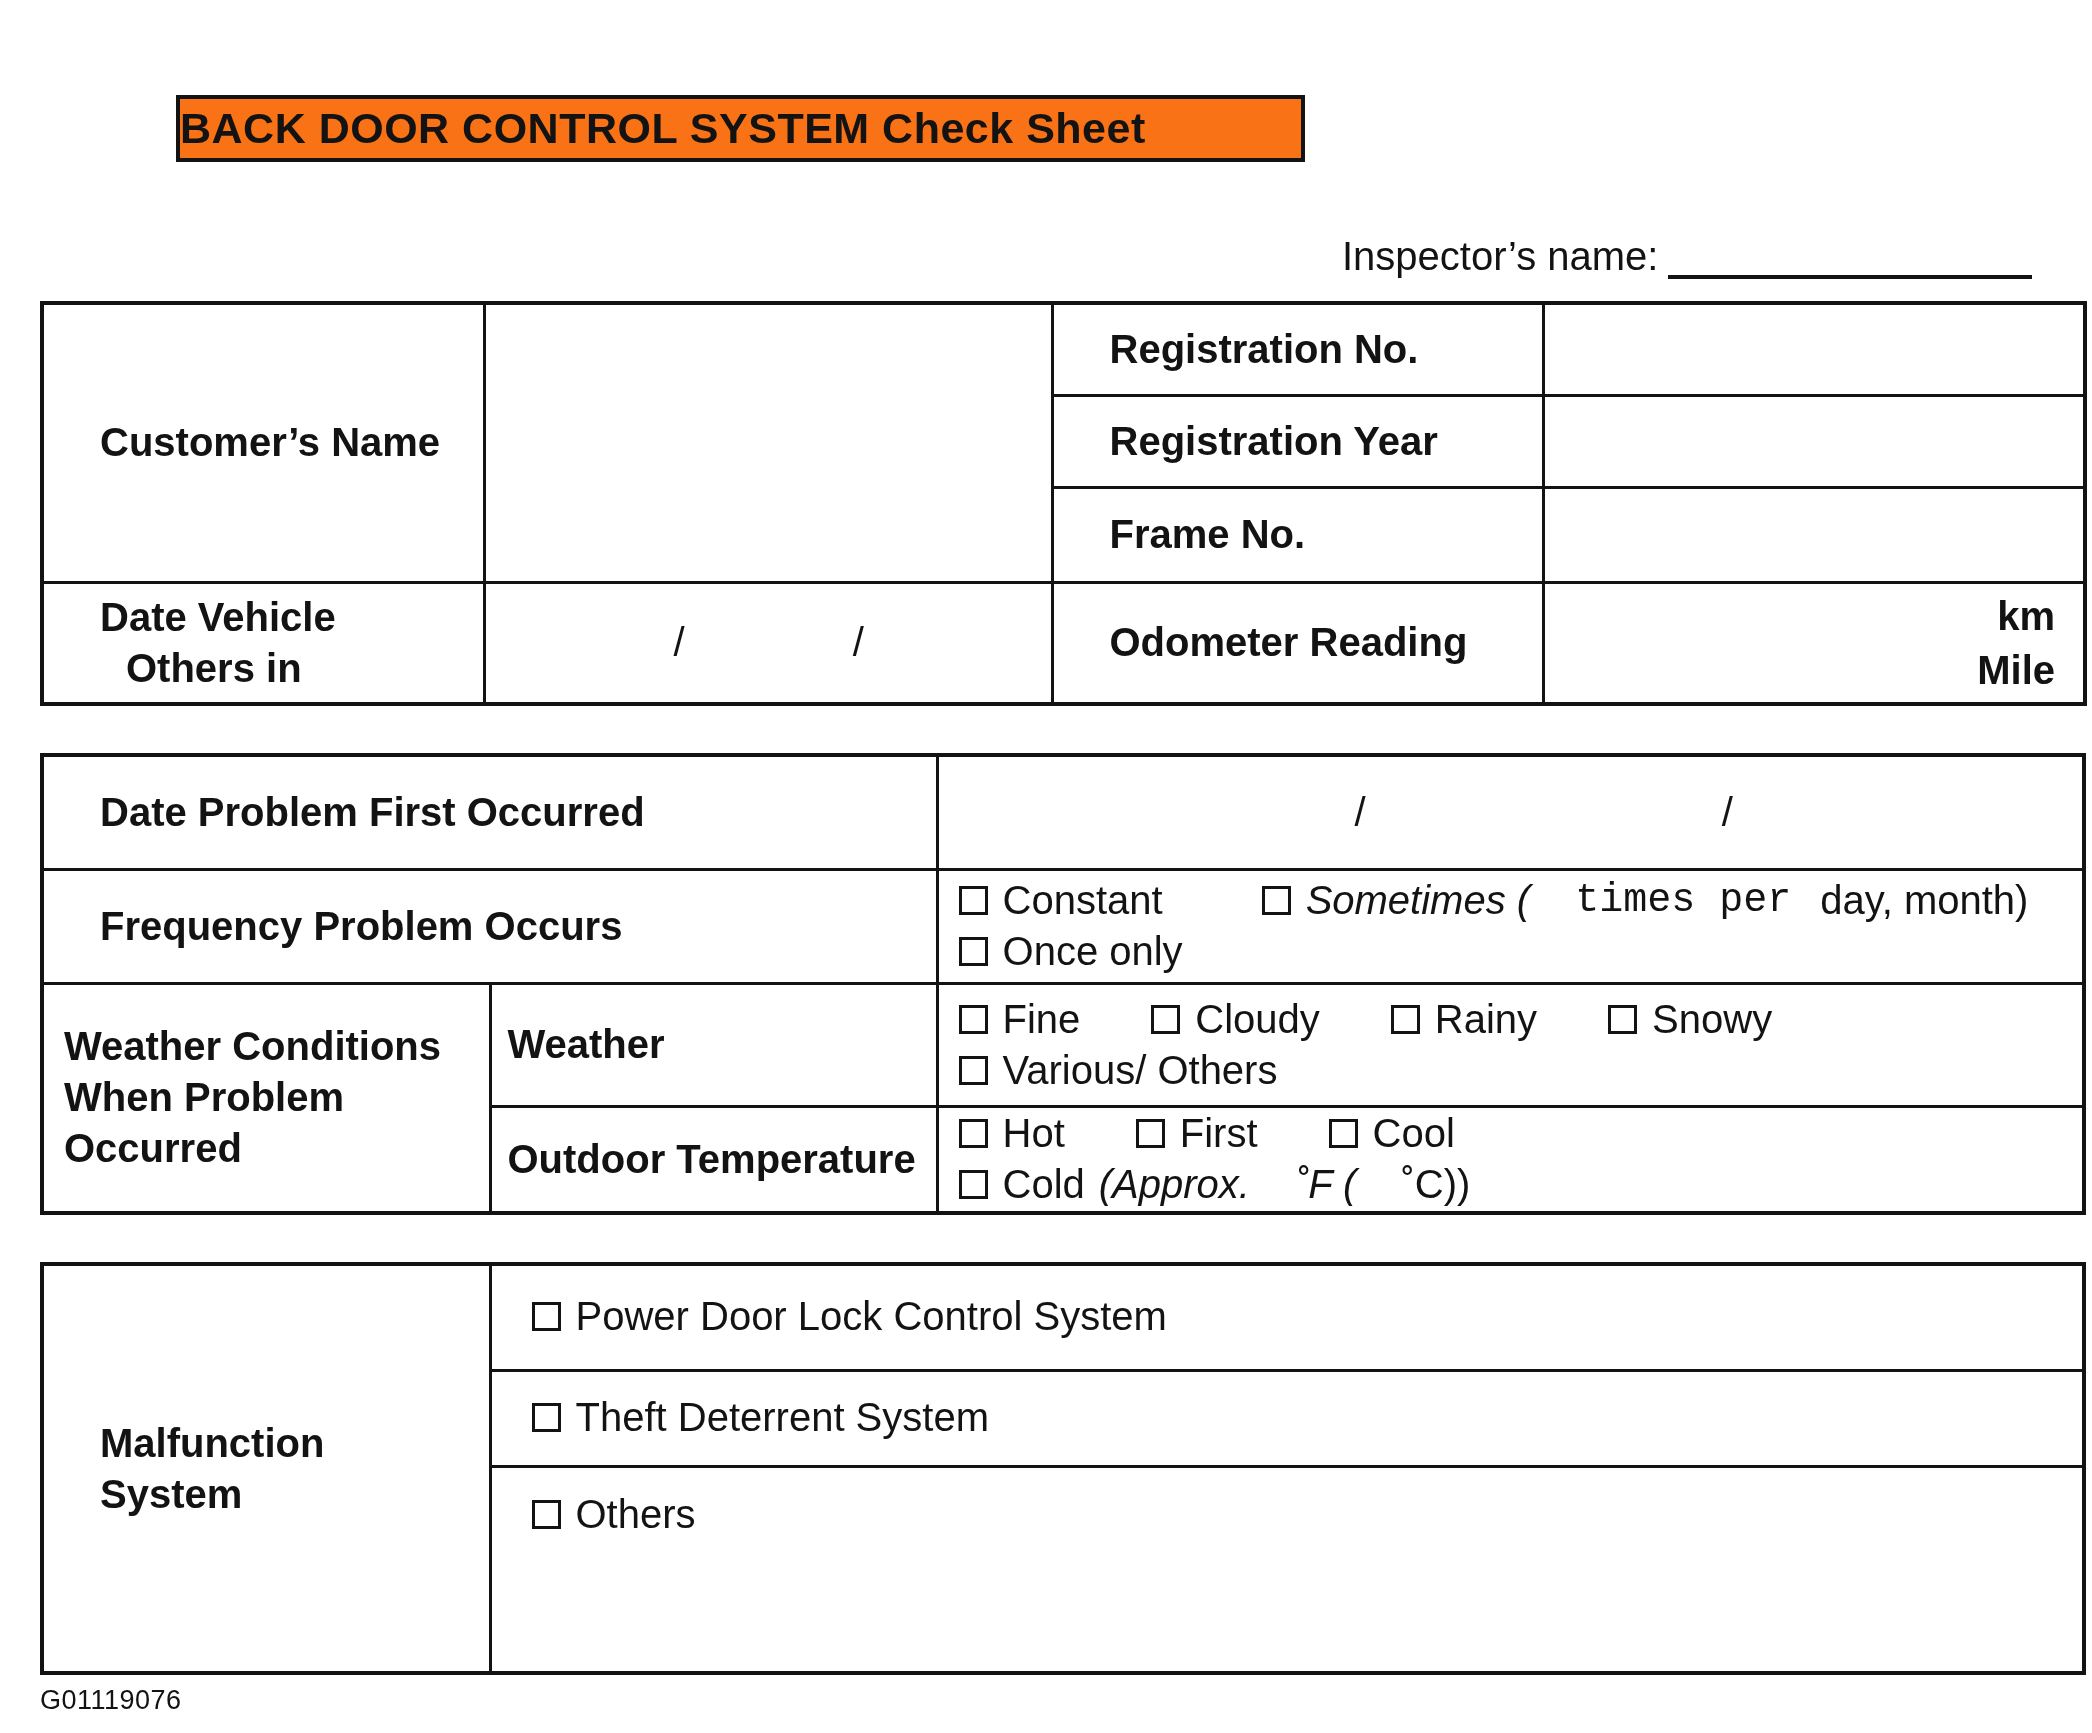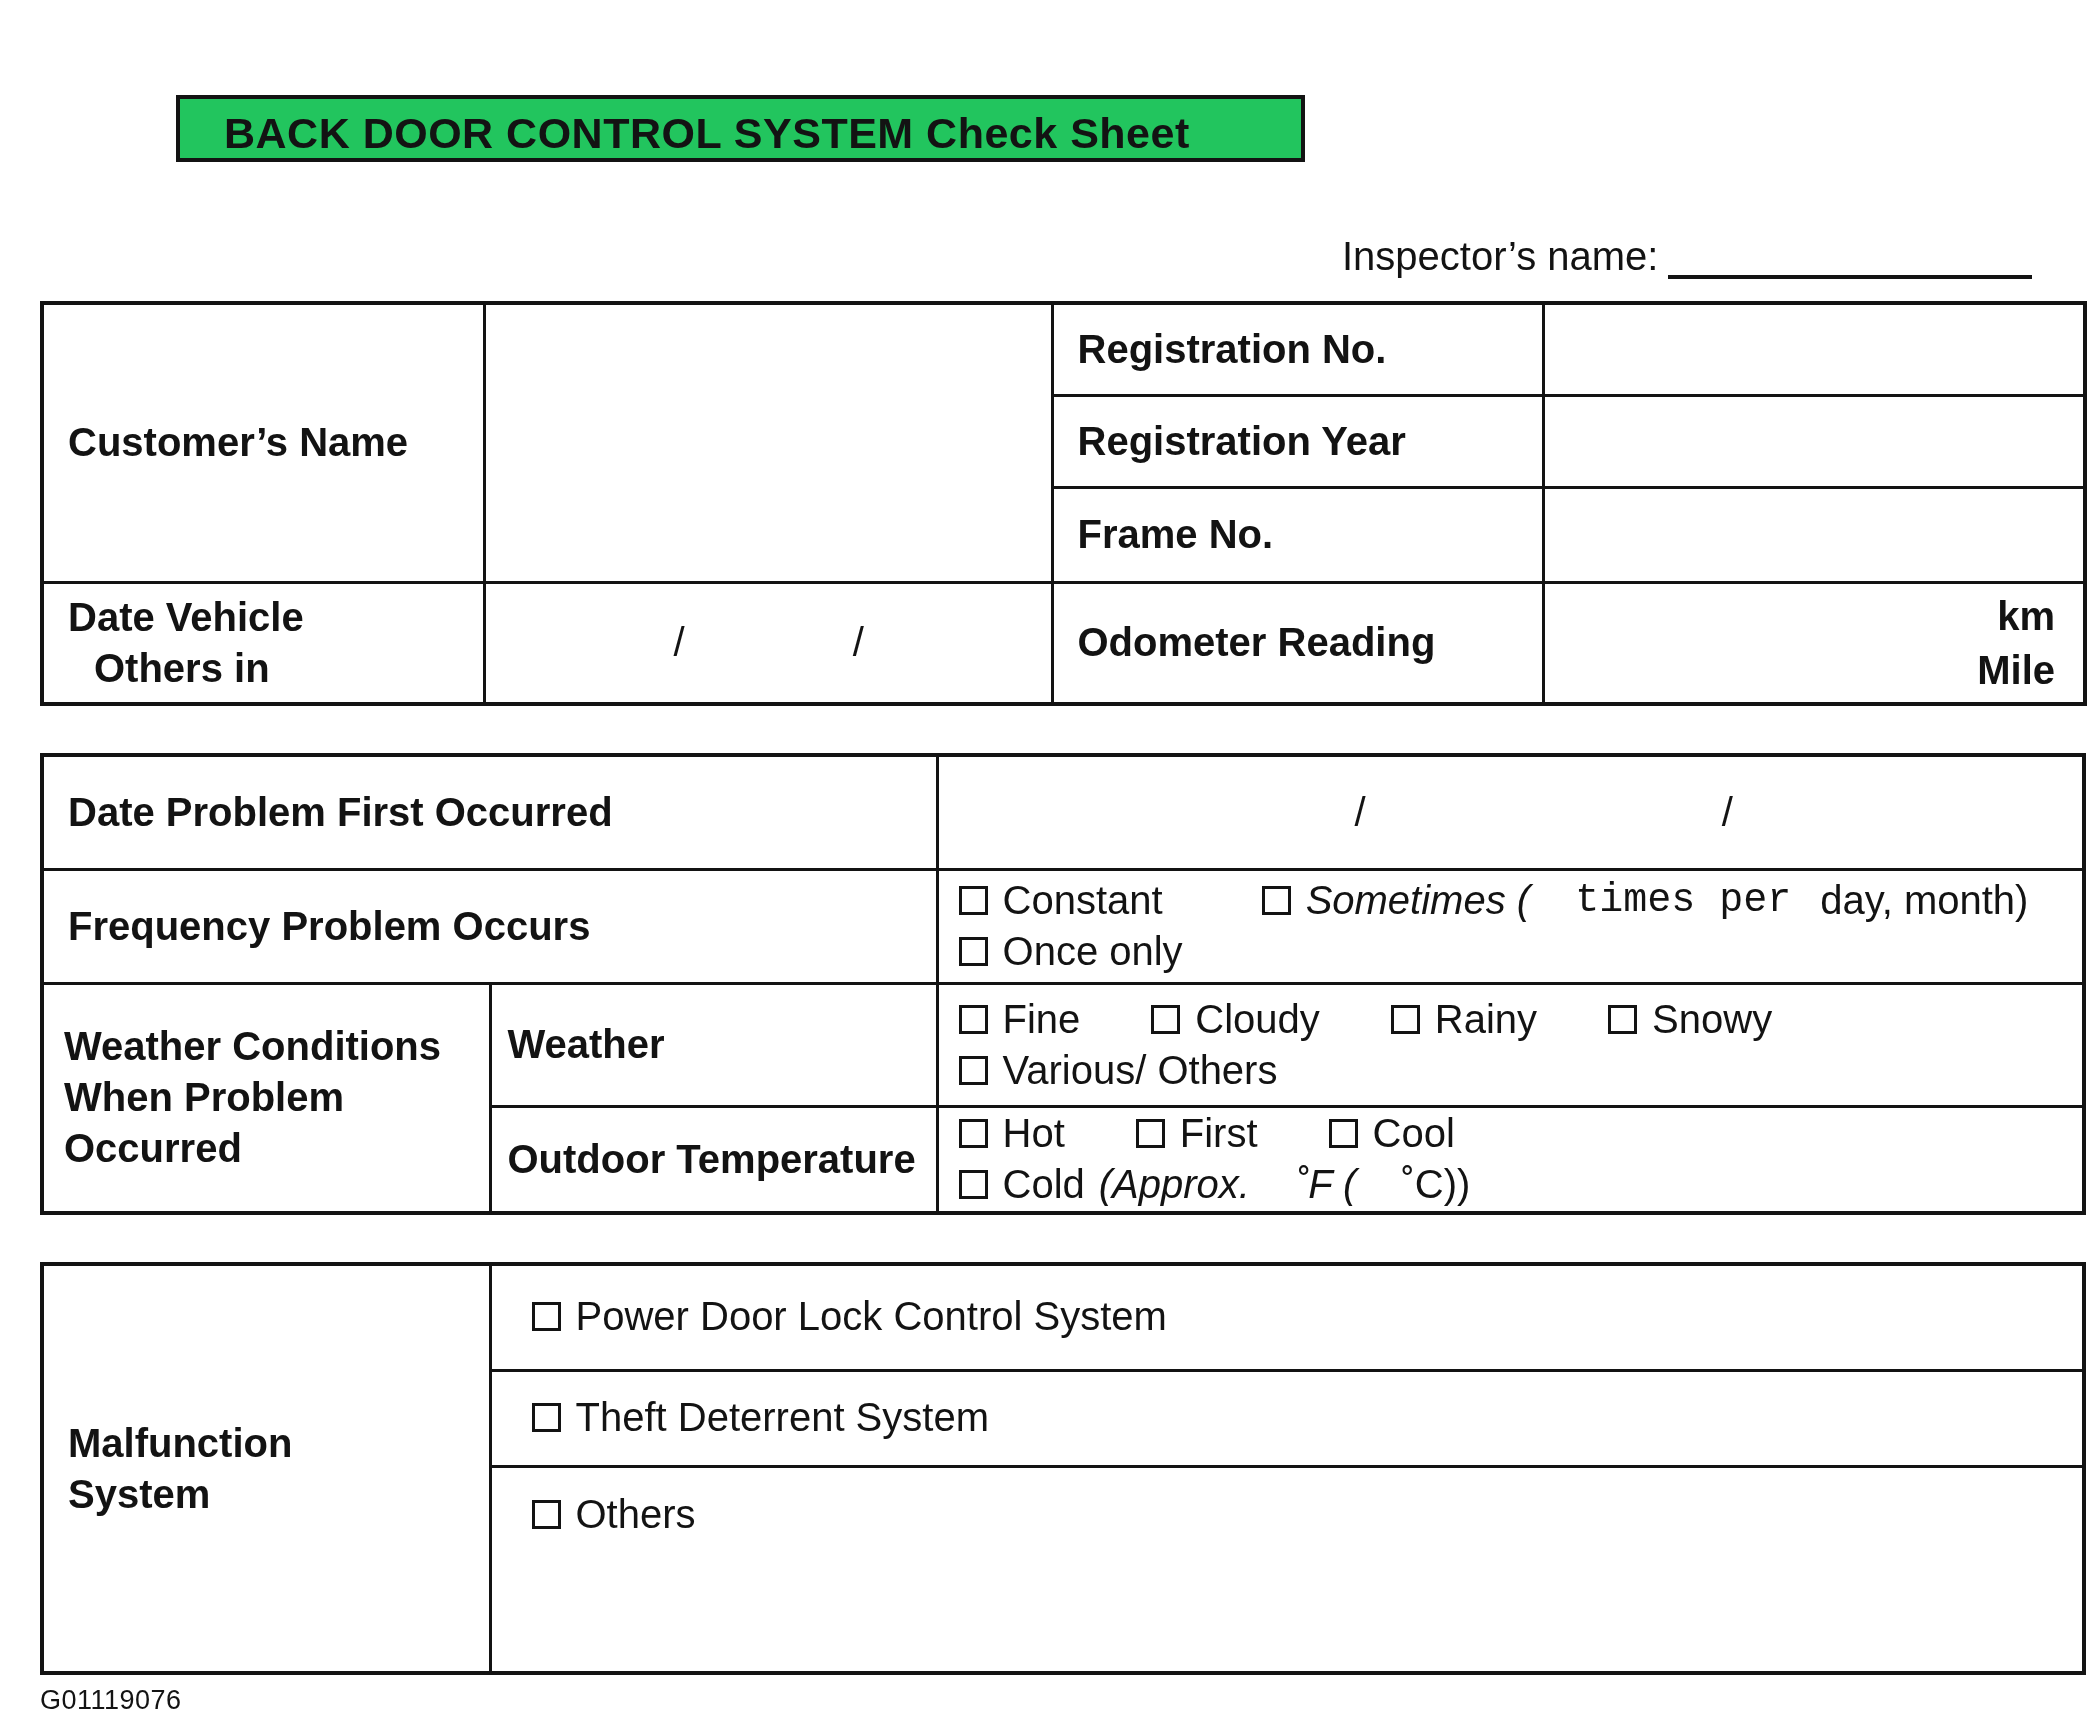--- a/index.html
+++ b/index.html
@@ -13,23 +13,22 @@
     color: #131313;
     overflow: hidden;
   }
 
   
   .title-box {
     position: absolute;
     left: 176px; top: 95px;
     width: 1129px; height: 67px;
     border: 4px solid #131313;
-    display: flex; align-items: flex-end;
-    padding-left: 44px;
-    background: #22c55e;
+    display: flex; align-items: center;
+    background: #f97316;
   }
   .title-text { font-size: 43px; font-weight: bold; letter-spacing: 0.5px; white-space: nowrap; }
 
   
   .inspector {
     position: absolute;
     left: 1342px; top: 234px;
     font-size: 40px;
     display: flex; align-items: flex-end;
   }
@@ -48,21 +47,21 @@
     table-layout: fixed;
     background: #ffffff;
     border: 4px solid #131313;
   }
   table.t td {
     border: 3px solid #131313;
     vertical-align: middle;
     font-size: 40px;
   }
   .lbl { font-weight: bold; }
-  .pad  { padding-left: 24px; }
+  .pad  { padding-left: 56px; }
   .mid-pad { padding-left: 16px; }
   .wc-pad { padding-left: 20px; }
   .line2-indent { padding-left: 26px; }
   .multiline div { line-height: 51px; }
 
   
   .t1 { left: 40px; top: 301px; width: 2042px; }
   .t1 .r1 td { height: 92px; }
   .t1 .r2 td { height: 92px; }
   .t1 .r3 td { height: 95px; }

